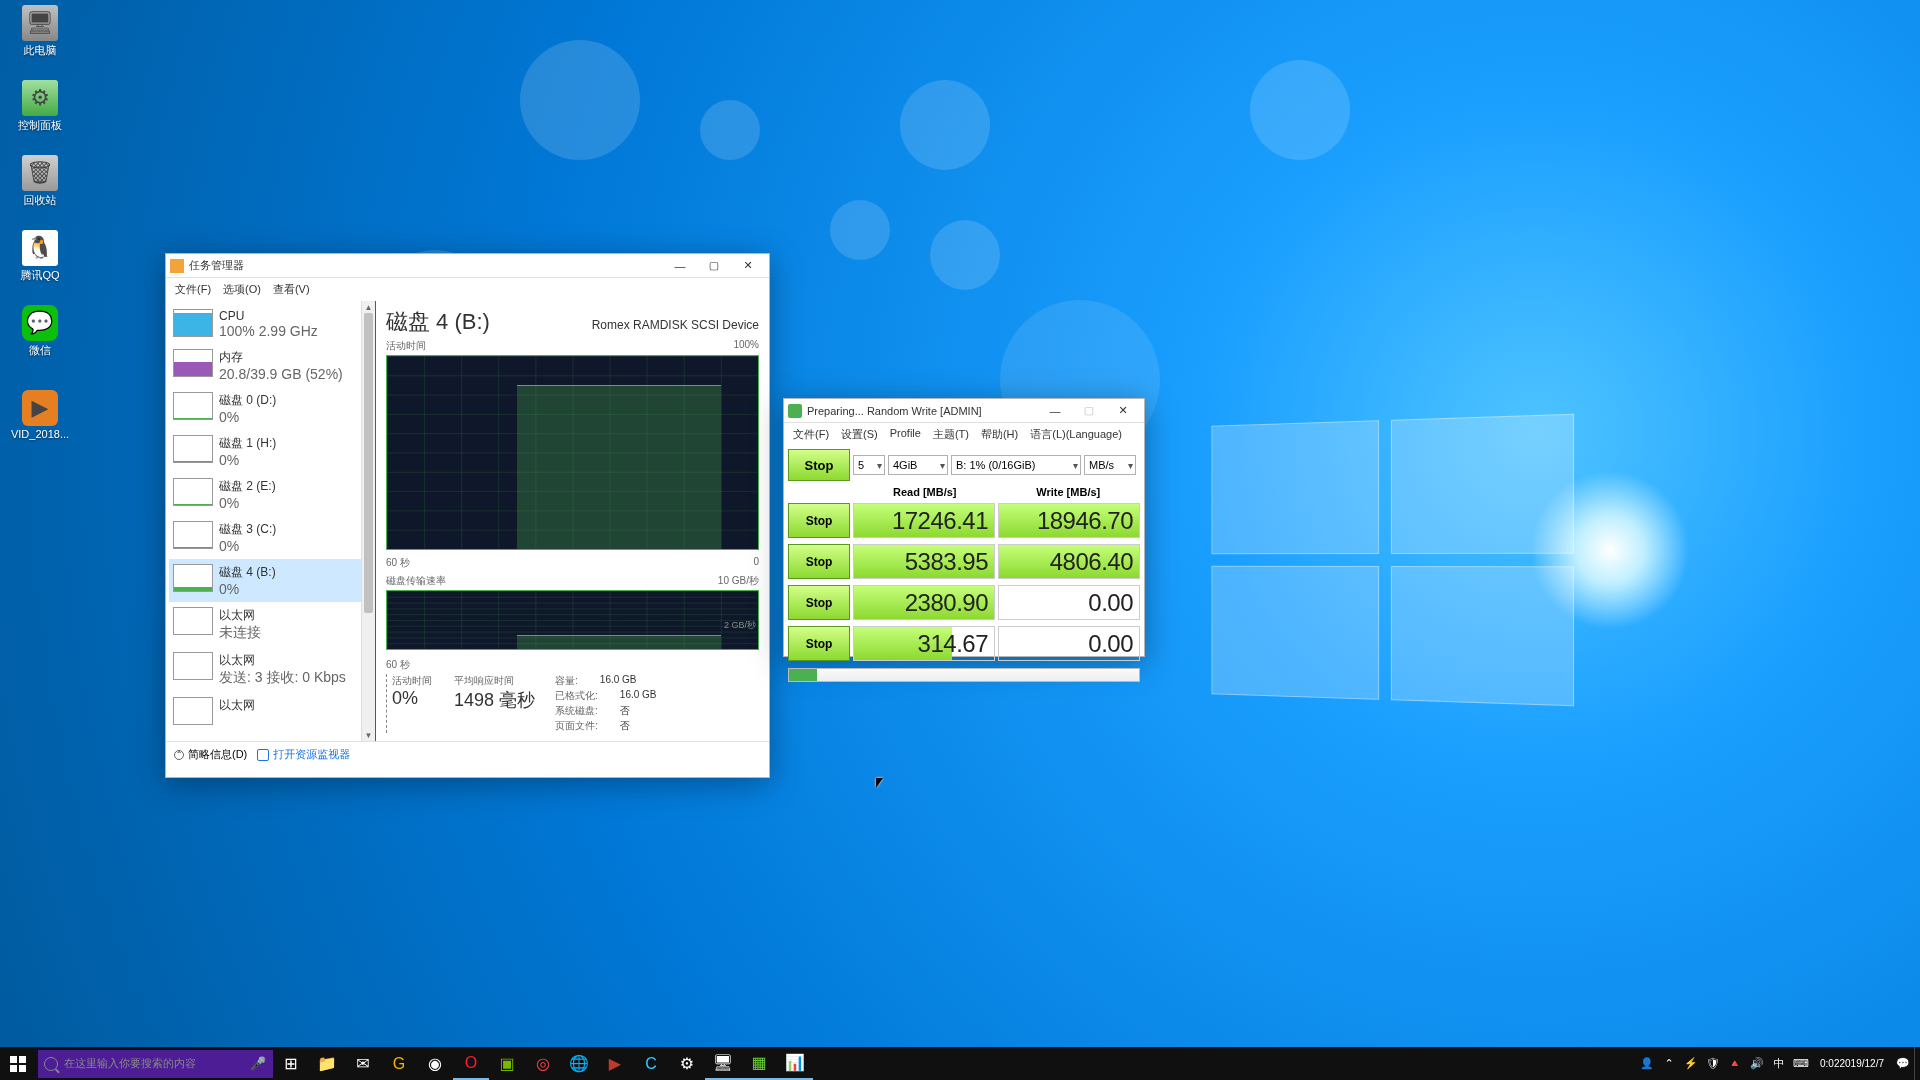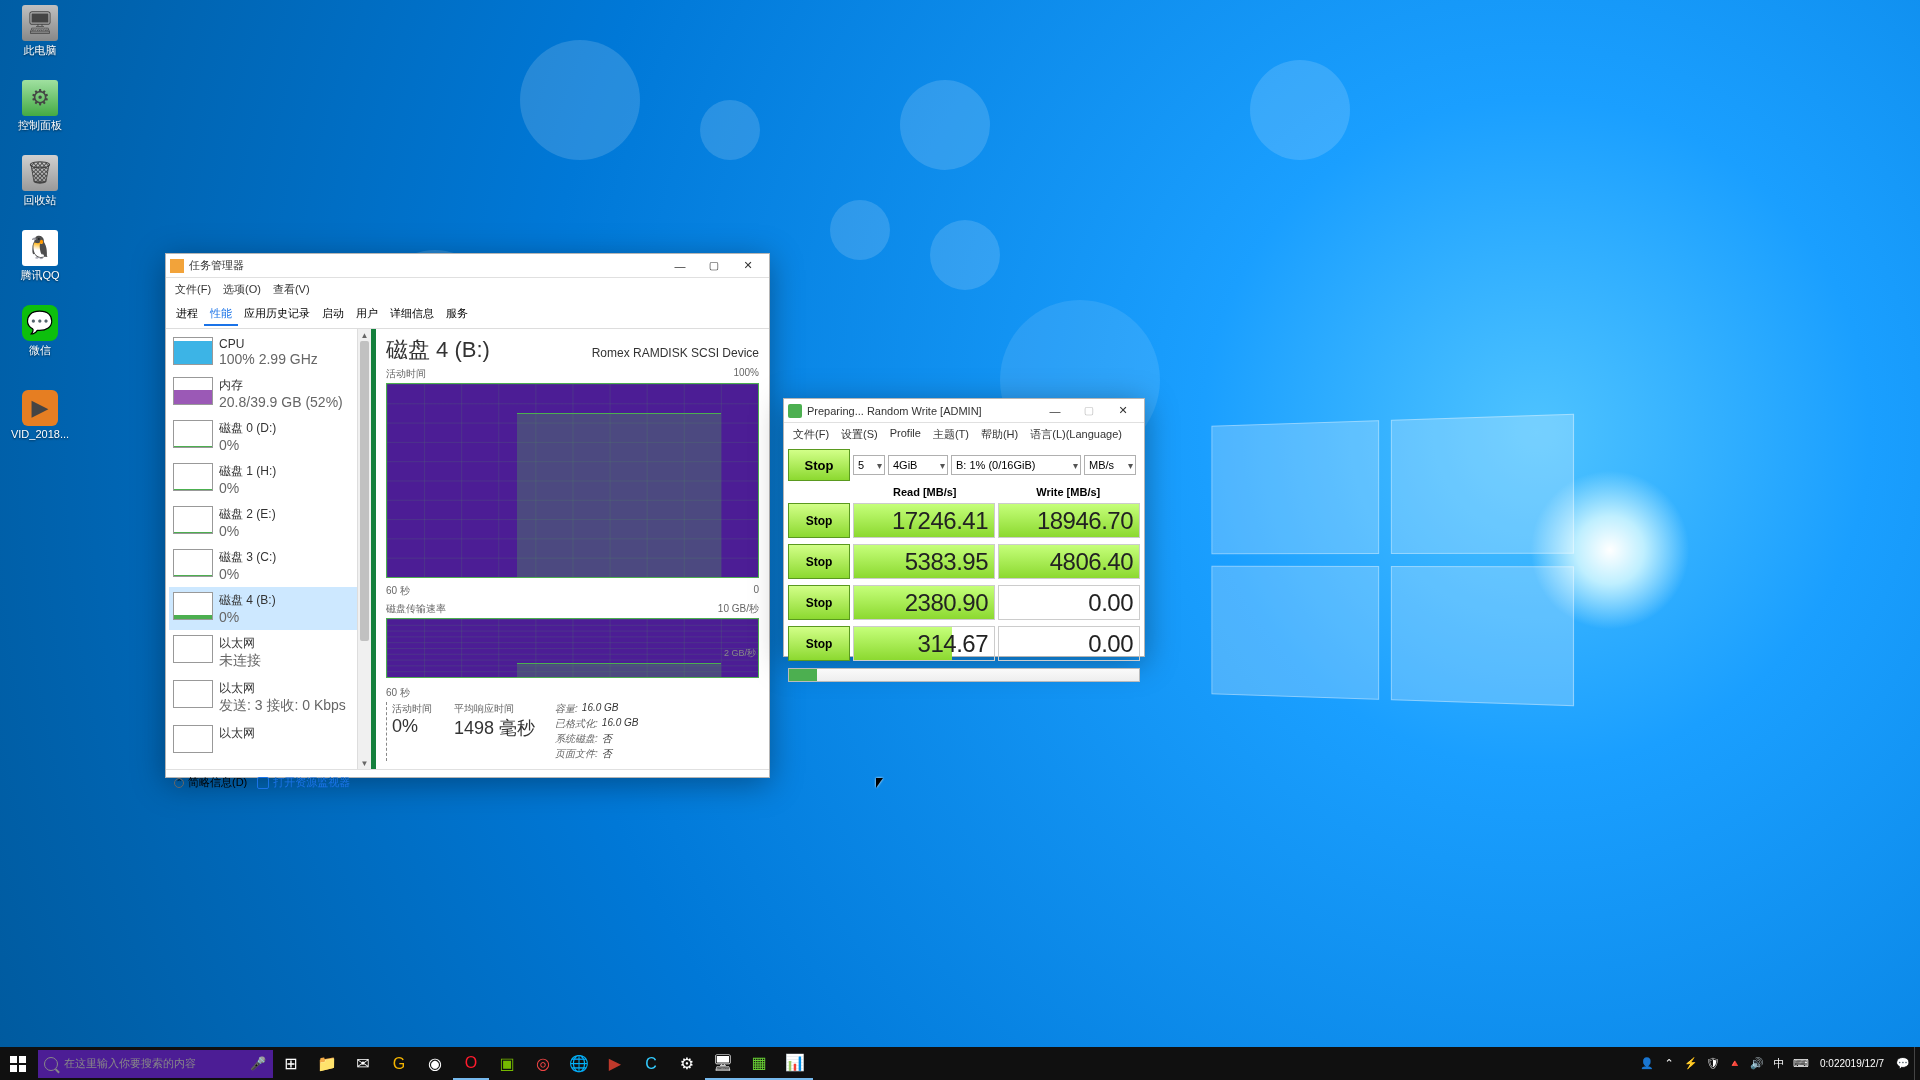--- a/index.html
+++ b/index.html
@@ -40,49 +40,49 @@
 .winbtn{width:34px;height:22px;display:flex;align-items:center;justify-content:center;font-size:11px;color:#333;}
 .menubar{display:flex;padding:2px 4px;font-size:11px;color:#333;gap:2px;}
 .menubar span{padding:2px 5px;}
 .tabs{display:flex;padding:2px 4px;border-bottom:1px solid #ddd;font-size:11px;}
 .tabs span{padding:3px 6px;}
 .tabs span.active{border-bottom:2px solid #1a73e8;color:#1a73e8;}
 
 
 #taskmgr{left:165px;top:253px;width:605px;height:525px;}
 .tm-body{display:flex;height:440px;}
-.tm-side{width:210px;border-right:5px solid #15803d;overflow-y:auto;padding:3px;}
+.tm-side{width:210px;border-right:1px solid #15803d;overflow-y:auto;padding:3px;}
 .tm-item{display:flex;gap:6px;padding:5px 4px;align-items:flex-start;}
 .tm-item.selected{background:#cde8ff;}
 .tm-thumb{width:40px;height:28px;border:1px solid #999;background:#fff;position:relative;flex:none;}
 .tm-thumb .bar{position:absolute;bottom:0;left:0;right:0;height:40%;}
 .tm-thumb.cpu .bar{background:#3cb4e6;height:90%;}
 .tm-thumb.mem .bar{background:#9b59b6;height:52%;}
 .tm-thumb.disk .bar{background:#4caf50;height:5%;}
 .tm-thumb.diskactive .bar{background:#4caf50;height:15%;}
 .tm-thumb.eth .bar{background:#a97c50;height:0;}
 .tm-item-txt{display:flex;flex-direction:column;font-size:11px;color:#333;}
 .tm-item-txt .n{font-size:12px;}
 .tm-item-txt .s{color:#666;font-size:14px;}
 .tm-main{flex:1;padding:6px 10px;display:flex;flex-direction:column;}
 .tm-header{display:flex;justify-content:space-between;align-items:baseline;}
 .tm-header h2{font-size:22px;font-weight:400;color:#333;}
 .tm-header .dev{font-size:12px;color:#333;}
 .chart-label{font-size:10px;color:#666;display:flex;justify-content:space-between;padding:2px 0;}
-.chart{border:1px solid #4caf50;background:#4c1d95;position:relative;}
+.chart{border:1px solid #4caf50;background:#0f172a;position:relative;}
 .chart.big{height:195px;margin-bottom:4px;}
 .chart.small{height:60px;margin-bottom:6px;}
 .grid-lines{position:absolute;inset:0;background-image:linear-gradient(rgba(76,175,80,.15) 1px,transparent 1px),linear-gradient(90deg,rgba(76,175,80,.15) 1px,transparent 1px);background-size:10% 10%;}
 .chart .area{position:absolute;left:35%;right:10%;top:15%;bottom:0;background:rgba(76,175,80,.3);border-top:1px solid #4caf50;}
 .chart.small .area{left:35%;right:10%;top:75%;bottom:0;background:rgba(76,175,80,.3);border-top:1px solid #4caf50;}
 .tm-stats{display:flex;gap:22px;font-size:11px;color:#333;flex-wrap:wrap;}
 .stat{display:flex;flex-direction:column;}
 .stat .lbl{font-size:10px;color:#666;}
 .stat .val{font-size:18px;color:#333;}
-.stat2{display:flex;gap:4px;font-style:italic;}
+.stat2{display:flex;gap:22px;}
 .stat2 .lbl{color:#666;}
 .tm-footer{height:26px;border-top:1px solid #e0e0e0;display:flex;align-items:center;gap:10px;padding:0 8px;font-size:11px;}
 .tm-footer .fewer{display:flex;align-items:center;gap:4px;}
 .tm-footer .chev{width:10px;height:10px;border:1px solid #666;border-radius:50%;display:inline-flex;align-items:center;justify-content:center;font-size:8px;}
 .tm-footer .rmon{color:#1a73e8;display:flex;align-items:center;gap:4px;}
 .tm-footer .rm-ico{width:12px;height:12px;border:1px solid #1a73e8;border-radius:2px;}
 
 .scrollbar-v{position:absolute;top:0;bottom:0;right:0;width:14px;background:#f0f0f0;border-left:1px solid #ddd;}
 .scrollbar-v .thumb{position:absolute;left:2px;right:2px;top:12px;height:300px;background:#c1c1c1;border-radius:2px;}
 .scrollbar-v .arr{position:absolute;left:0;right:0;height:12px;background:#f0f0f0;font-size:8px;display:flex;align-items:center;justify-content:center;color:#666;}
@@ -182,29 +182,20 @@
       <div class="winbtn">—</div>
       <div class="winbtn">▢</div>
       <div class="winbtn close">✕</div>
     </div>
   </div>
   <div class="menubar">
     <span>文件(F)</span>
     <span>选项(O)</span>
     <span>查看(V)</span>
   </div>
-  <div class="tabs">
-    <span>进程</span>
-    <span class="active">性能</span>
-    <span>应用历史记录</span>
-    <span>启动</span>
-    <span>用户</span>
-    <span>详细信息</span>
-    <span>服务</span>
-  </div>
   <div class="tm-body">
     <div class="tm-side" style="position:relative;">
       <div id="tm-sidebar-items">
           <div class="tm-item">
             <div class="tm-thumb cpu">
               <div class="bar"></div>
             </div>
     <div class="tm-item-txt">
               <span class="n">CPU</span>
               <span class="s">100% 2.99 GHz</span>

